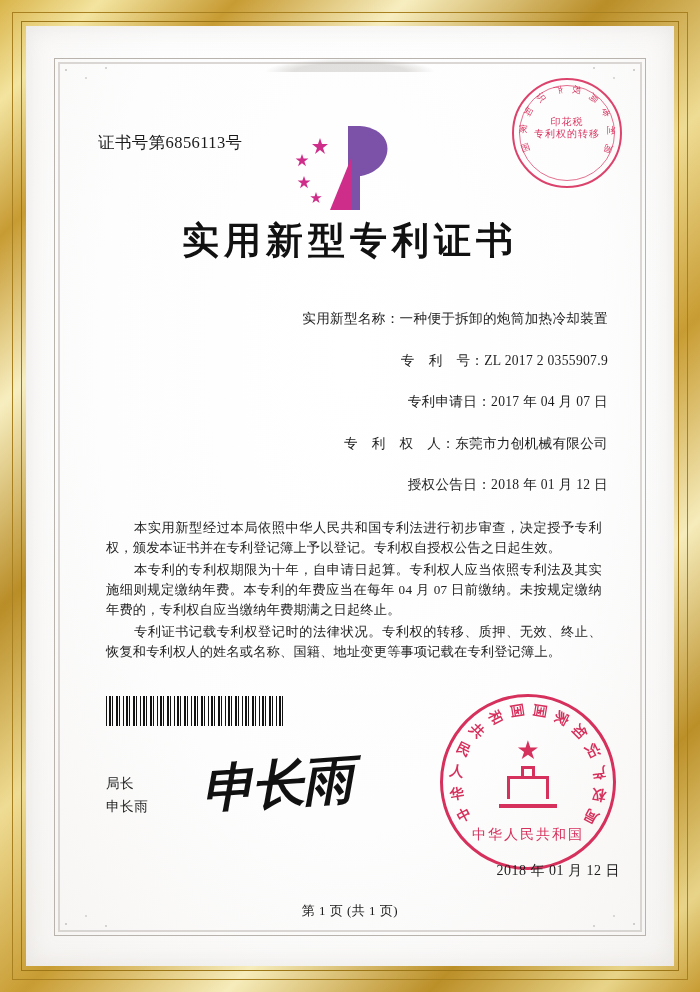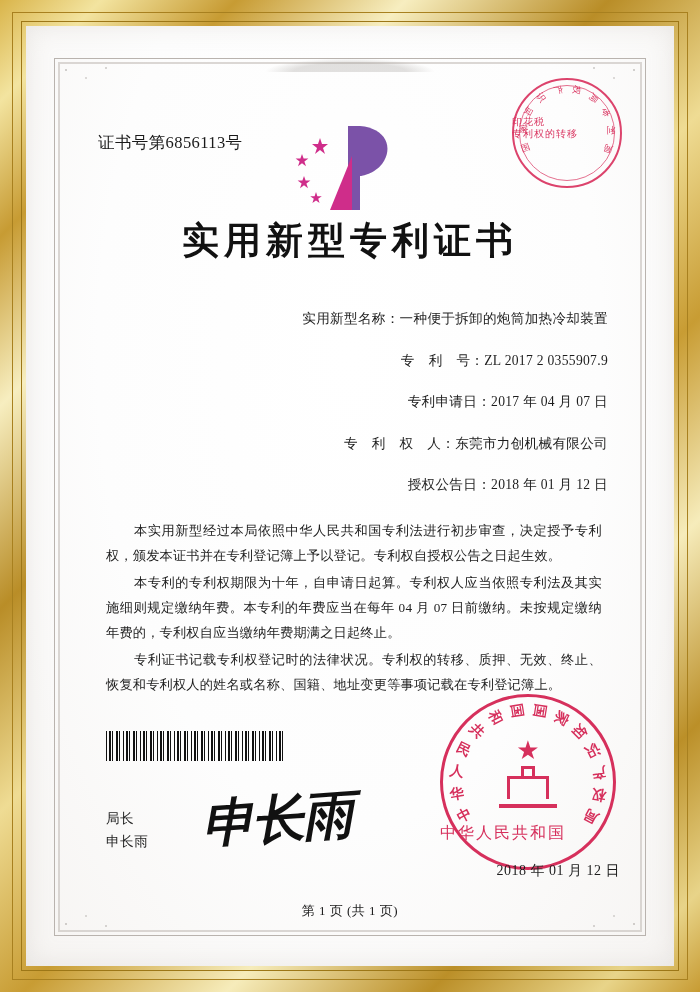--- a/index.html
+++ b/index.html
@@ -156,21 +156,21 @@
     position: absolute;
     left: 50%;
     top: 50%;
     transform-origin: 0 0;
     white-space: nowrap;
   }
   .seal-top .center-text {
     position: absolute;
     left: 0; right: 0;
     top: 38px;
-    text-align: left;
+    text-align: center;
     color: #d9335f;
     font-size: 10px;
     line-height: 12px;
     letter-spacing: 1px;
   }
 
   
   .fields {
     margin-top: 44px;
     padding-left: 14px;
@@ -187,21 +187,21 @@
   .field .val { display: inline; }
 
   
   .paras {
     margin-top: 12px;
     padding-left: 14px;
     padding-right: 6px;
   }
   .para {
     font-size: 13.2px;
-    line-height: 25px;
+    line-height: 20px;
     color: #1d1d1d;
     text-indent: 28px;
     text-align: justify;
     margin-bottom: 2px;
     letter-spacing: .2px;
   }
 
   
   .barcode {
     margin-top: 34px;
@@ -301,22 +301,23 @@
     position: absolute;
     left: 22px; right: 22px; top: 0;
     height: 10px;
     border: 3px solid #d6305c;
     border-bottom: none;
   }
   .seal-bottom .sub {
     position: absolute;
     left: 0; right: 0;
     bottom: 26px;
+    text-align: center;
     color: #d6305c;
-    font-size: 16px;
+    font-size: 14px;
     letter-spacing: 2px;
   }
 
   .seal-date {
     position: absolute;
     right: 54px;
     bottom: 86px;
     font-size: 14px;
     color: #1d1d1d;
     letter-spacing: .5px;

